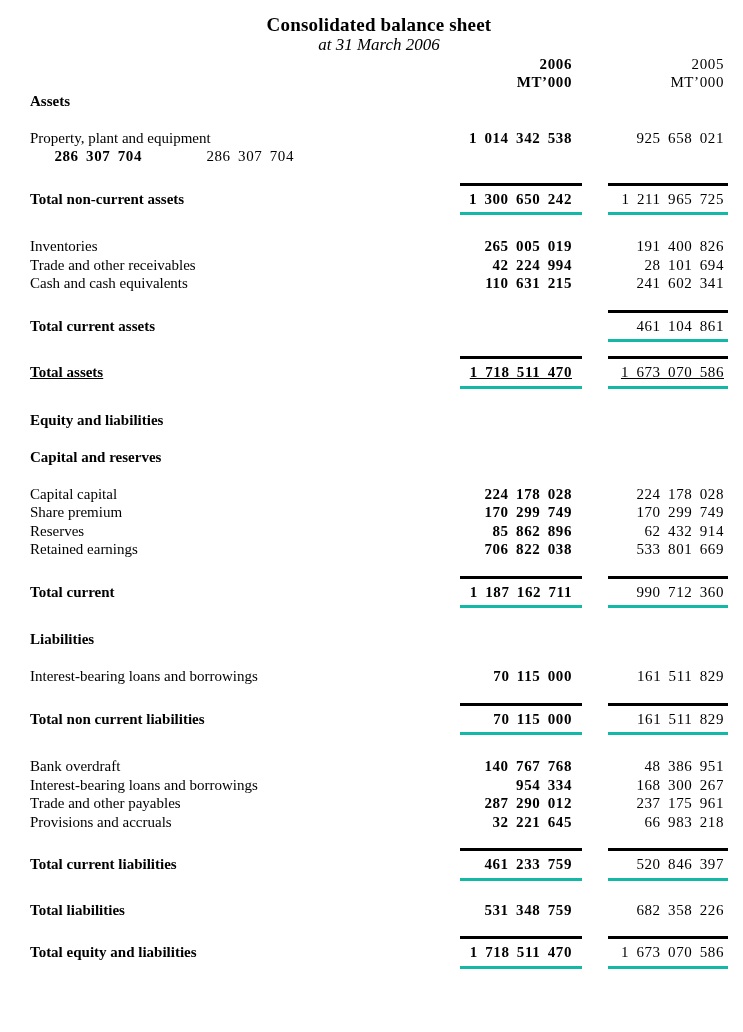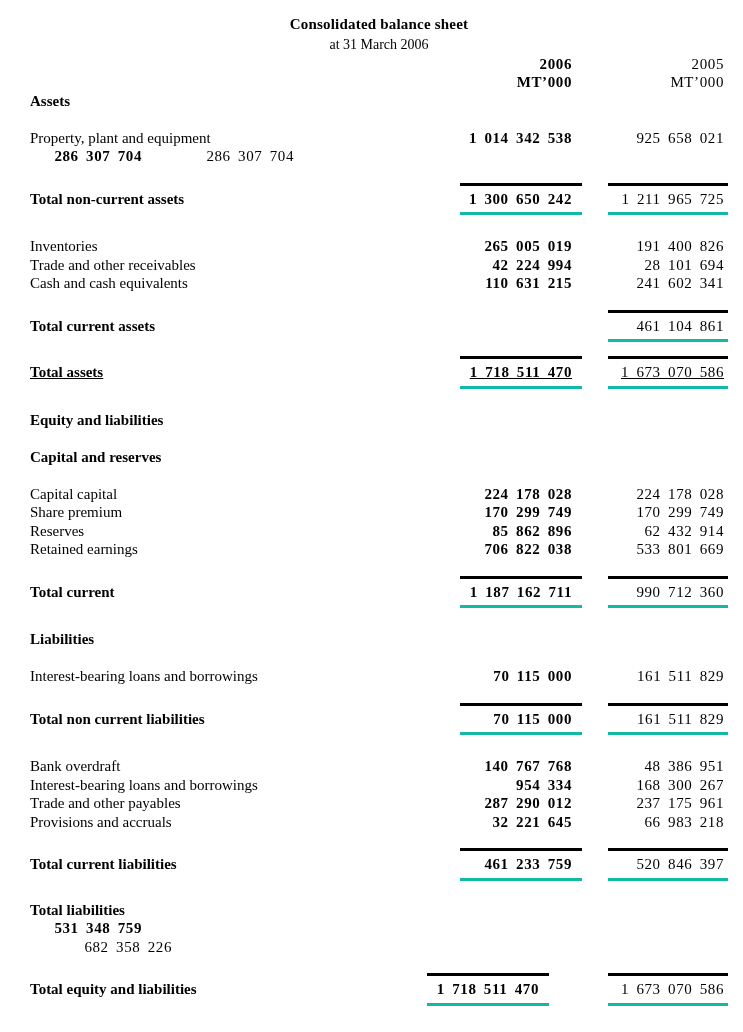--- a/index.html
+++ b/index.html
@@ -7,22 +7,22 @@
   body {
     width: 743px; height: 1032px;
     color: #000000;
     font-family: "Liberation Serif", "DejaVu Serif", serif;
     font-size: 15px; line-height: 18.5px;
     overflow: hidden;
   }
   .page { padding: 13px 15px 0 30px; }
 
   .titleblock { text-align: center; }
-  .doc-title { font-size: 15px; font-weight: bold; line-height: 23px; letter-spacing: 0.2px; }
-  .doc-subtitle { font-size: 14px; line-height: 18.5px; text-align: center; }
+  .doc-title { font-size: 19px; font-weight: bold; line-height: 23px; letter-spacing: 0.2px; }
+  .doc-subtitle { font-style: italic; font-size: 17px; line-height: 18.5px; text-align: center; }
 
   .colheads { display: flex; }
 
   .row { display: flex; }
   .label { flex: 1; }
 
   .cell {
     width: 122px; text-align: right;
     letter-spacing: 0.6px; word-spacing: 3px;
     white-space: nowrap;
@@ -38,22 +38,22 @@
     border-top: 3px solid #000;
     border-bottom: 3px solid #14b8a6;
     padding-top: 4px; padding-bottom: 4px;
   }
   .row--totalplain .label { font-weight: bold; }
 
   
   .row--total + .row--item,
   .row--total + .row--section { margin-top: 22px; }
   .row--total + .row--total   { margin-top: 14px; text-decoration: underline; }
-  .row--total + .row--totalplain { margin-top: 20px; flex-direction: column; }
-  .row--totalplain + .row--total { margin-top: 17px; gap: 33px; }
+  .row--total + .row--totalplain { margin-top: 20px; }
+  .row--totalplain + .row--total { margin-top: 17px; }
 </style>
 </head>
 <body>
 
 <div class="page">
 
   <div class="titleblock">
     <div class="doc-title">Consolidated balance sheet</div>
     <div class="doc-subtitle">at 31 March 2006</div>
   </div>

